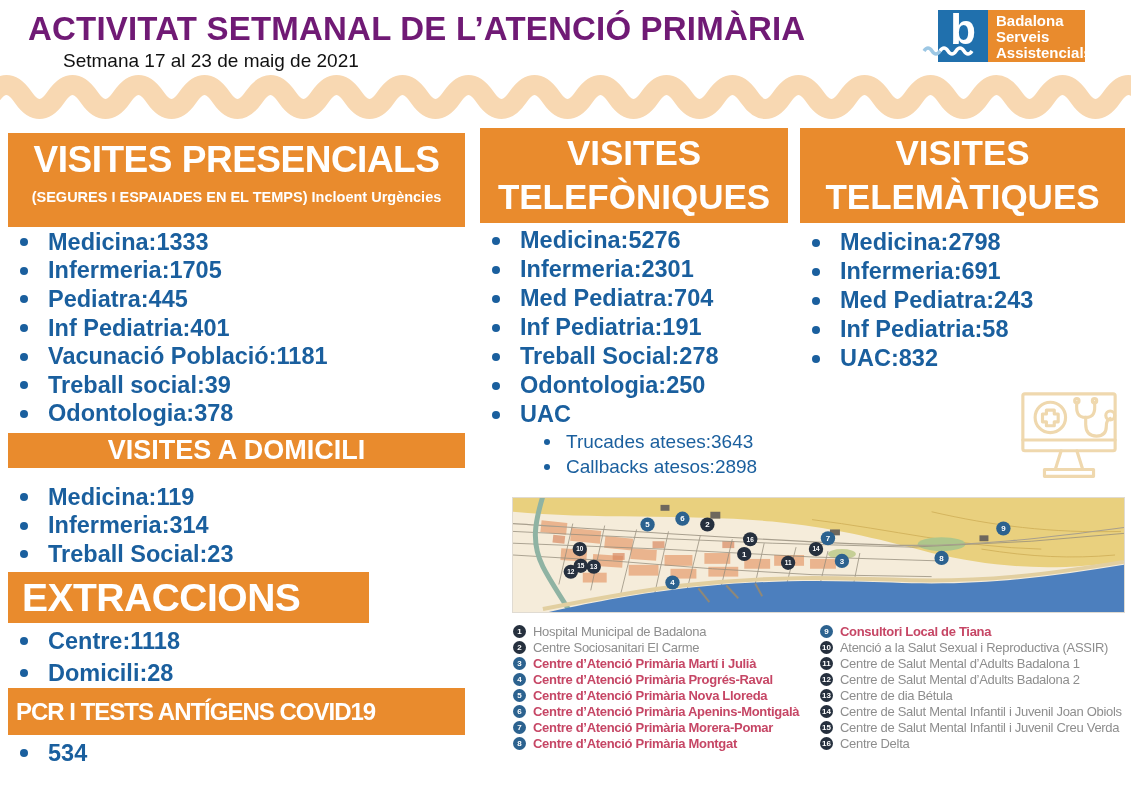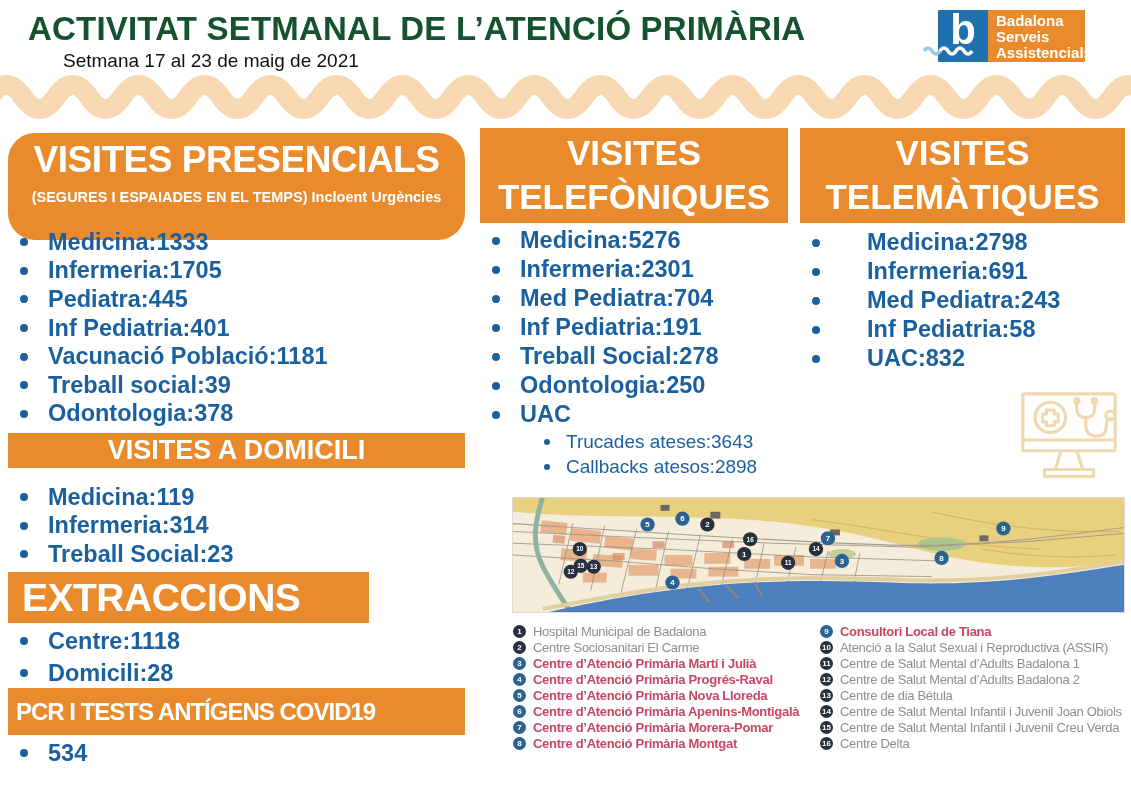--- a/index.html
+++ b/index.html
@@ -3,21 +3,21 @@
 <meta charset="utf-8">
 <style>
   html,body { margin:0; padding:0; background:#fff; }
   .page {
     position:relative; width:1131px; height:797px; overflow:hidden;
     background:#ffffff; font-family:"Liberation Sans", sans-serif;
   }
   
   .title {
     position:absolute; left:28px; top:10px;
-    font-size:33px; font-weight:bold; color:#14532d; letter-spacing:0.2px;
+    font-size:33px; font-weight:bold; color:#701a75; letter-spacing:0.2px;
     white-space:nowrap;
   }
   .subtitle {
     position:absolute; left:30px; top:50px;
     font-size:19px; color:#111; white-space:nowrap;margin-left:33px;
   }
   .logo { position:absolute; left:938px; top:10px; display:flex; height:52px; }
   .logo-blue {
     position:relative; width:50px; height:52px; background:#2070AD; flex:none;
   }
@@ -27,21 +27,21 @@
   }
   .logo-wave { position:absolute; left:-16px; bottom:5px; width:66px; height:14px; }
   .logo-orange {
     width:97px; height:52px; background:#E98B2D; color:#fff; font-weight:bold;
     font-size:15px; line-height:16px; padding:3px 0 0 8px; box-sizing:border-box;
   }
   .wave-band { position:absolute; left:0; top:70px; width:1131px; height:56px; }
 
   
   .hdr { position:absolute; background:#E98B2D; color:#fff; font-weight:bold; box-sizing:border-box; }
-  #presencials-box { left:8px; top:133px; width:457px; height:107px; text-align:center;border-radius:27px; }
+  #presencials-box { left:8px; top:133px; width:457px; height:94px; text-align:center; }
   #presencials-box .h1 { font-size:37px; letter-spacing:-0.5px; margin-top:6px; }
   #presencials-box .h2 { font-size:14.5px; margin-top:8px; }
   #domicili-box { left:8px; top:433px; width:457px; height:35px; font-size:27px; line-height:35px; text-align:center; }
   #extraccions-box { left:8px; top:572px; width:361px; height:51px; font-size:39px; line-height:51px; padding-left:14px; letter-spacing:-0.5px; }
   #pcr-box { left:8px; top:688px; width:457px; height:47px; font-size:24px; line-height:47px; padding-left:8px; letter-spacing:-1px; }
   #tel-box { left:480px; top:128px; width:308px; height:95px; text-align:center; font-size:35px; line-height:44px; padding-top:3px; }
   #tlm-box { left:800px; top:128px; width:325px; height:95px; text-align:center; font-size:35px; line-height:44px; padding-top:3px; }
 
   
   .blist { position:absolute; }
@@ -49,21 +49,21 @@
   .dot { width:8px; height:8px; border-radius:50%; background:#1A5F9E; margin:0 20px 0 12px; flex:none; }
   .b-text { font-size:23.5px; font-weight:bold; color:#1A5F9E; white-space:nowrap; }
   #list-presencials { left:8px; top:228px; }
   #list-domicili { left:8px; top:483px; }
   #list-extraccions { left:8px; top:625px; }
   #list-extraccions .b-item { height:32px; }
   #list-pcr { left:8px; top:739px; }
   #list-tel { left:480px; top:226px; }
   #list-tel .b-item { height:29px; }
   #list-tlm { left:800px; top:228px; }
-  #list-tlm .b-item { height:29px;gap:27px; }
+  #list-tlm .b-item { height:29px; }
   .b-item.sub { height:25px !important; }
   .b-item.sub .dot { width:6px; height:6px; margin:0 16px 0 64px; }
   .b-item.sub .b-text { font-size:19px; font-weight:normal; }
 
   
   #med-icon { position:absolute; left:1015px; top:388px; width:108px; height:104px; }
   #map { position:absolute; left:512px; top:497px; width:613px; height:116px; border:1px solid #e0dbd2; box-sizing:border-box; }
   #map svg { display:block; width:100%; height:100%; }
   #legend { position:absolute; left:513px; top:624px; display:flex; }
   #legend-left { width:307px; }

